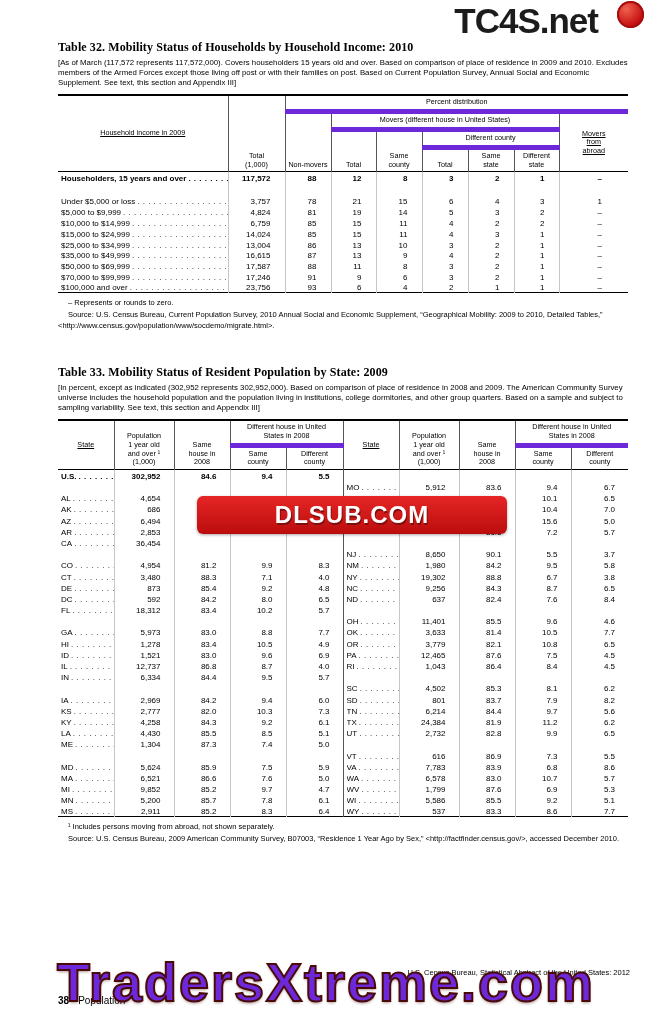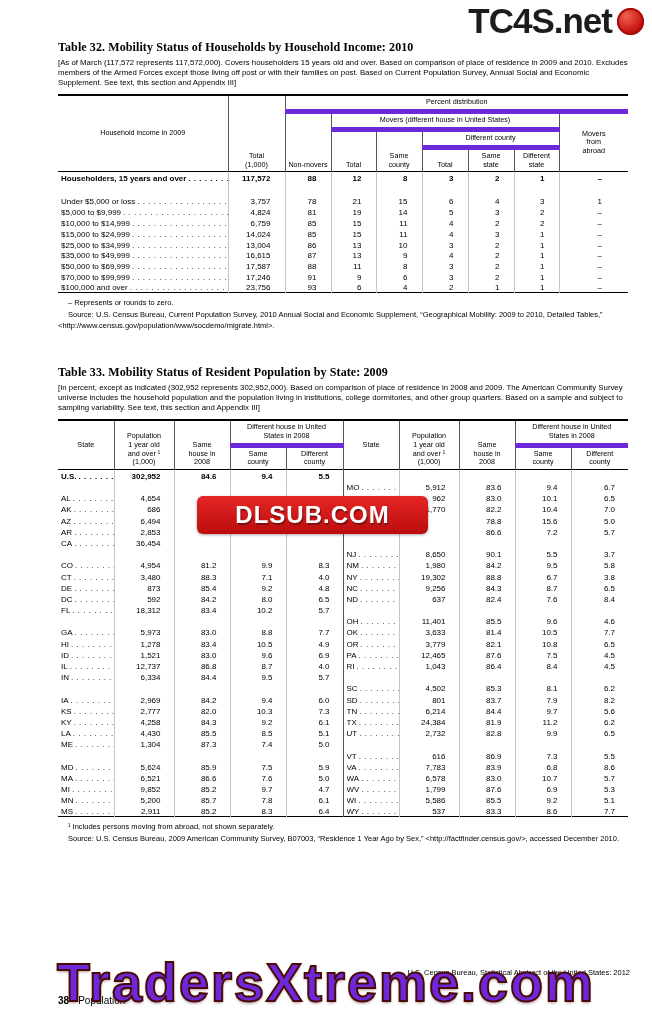--- a/index.html
+++ b/index.html
@@ -9,21 +9,21 @@
   .page { position:absolute; left:58px; top:40px; width:570px; }
 
   .tbl-title { font-family:"Liberation Serif", serif; font-size:12px; font-weight:bold; letter-spacing:.1px; margin-bottom:3px; }
   .tbl-note { font-size:7.8px; line-height:1.3; }
 
   table { border-collapse:collapse; table-layout:fixed; width:570px; }
   .t32, .t33 { margin-top:6px; border-top:2px solid #000; border-bottom:1px solid #000; }
 
   th { font-weight:normal; font-size:7.2px; line-height:1.22; text-align:center; vertical-align:bottom;
        white-space:pre-line; padding:2px 1px; }
-  th.mid { vertical-align:middle; }
+  th.mid { vertical-align:middle;text-decoration:underline; }
   thead th { border-left:1px solid #555; }
   thead th.nb { border-left:none; }
   th.span { border-bottom:5px solid #6d28d9; }
   tbody tr:first-child td { border-top:1px solid #000; }
 
   td { font-size:8px; vertical-align:bottom; }
   .t32 tbody td { height:10.8px; }
   .t33 tbody td { height:11.2px; }
   td.num { text-align:right; padding-right:14px; border-left:1px solid #c6c6c6; }
   .t32 td:last-child { padding-right:26px; }
@@ -37,27 +37,27 @@
   .lw .dots { flex:1 1 auto; overflow:hidden; white-space:nowrap; margin-left:2px; letter-spacing:.5px; }
 
   .fn { font-size:7.5px; line-height:1.35; margin-top:2px; text-indent:10px; }
   .fn.first { margin-top:5px; }
   .sec33 { margin-top:34px; }
 
   .footer-left { position:absolute; left:58px; top:995px; font-size:10px; }
   .footer-left .pgnum { font-weight:bold; margin-right:9px; }
   .footer-right { position:absolute; right:22px; top:968px; font-size:7.5px; }
 
-  .wm-top { position:absolute; top:1px; right:8px; display:flex; align-items:center; gap:5px; z-index:30; }
+  .wm-top { position:absolute; top:1px; right:8px; display:flex; gap:19px; z-index:30; }
   .wm-top .txt { font-size:35px; font-weight:800; letter-spacing:-1px; color:#1c1c1c; }
   .wm-top .dot { width:27px; height:27px; border-radius:50%;
                  background:radial-gradient(circle at 35% 30%, #f0614d, #c51111 65%, #8d0606);
                  box-shadow: inset 0 0 0 2px #a50c0c; }
 
-  .wm-mid { position:absolute; left:197px; top:479px; width:231px; height:38px;
+  .wm-mid { position:absolute; left:197px; top:479px; width:310px; height:38px;
             background:linear-gradient(#e62525,#bb0d0d); border-radius:6px;
             color:#fff; font-size:24px; font-weight:800; letter-spacing:1px;
             display:flex; align-items:center; justify-content:center; z-index:30;
             text-shadow:1px 1.5px 0 #7d0f0f; box-shadow:0 1px 3px rgba(0,0,0,.35); }
 
   .wm-bottom { position:absolute; left:0; right:0; bottom:16px; text-align:center; white-space:nowrap;
                font-size:54px; line-height:.95; font-weight:800; letter-spacing:2px; color:#6d28d9;
                -webkit-text-stroke:2px #4a0a08; text-shadow:0 2px 3px rgba(60,0,0,.4); z-index:30; }
 </style>
 </head>

